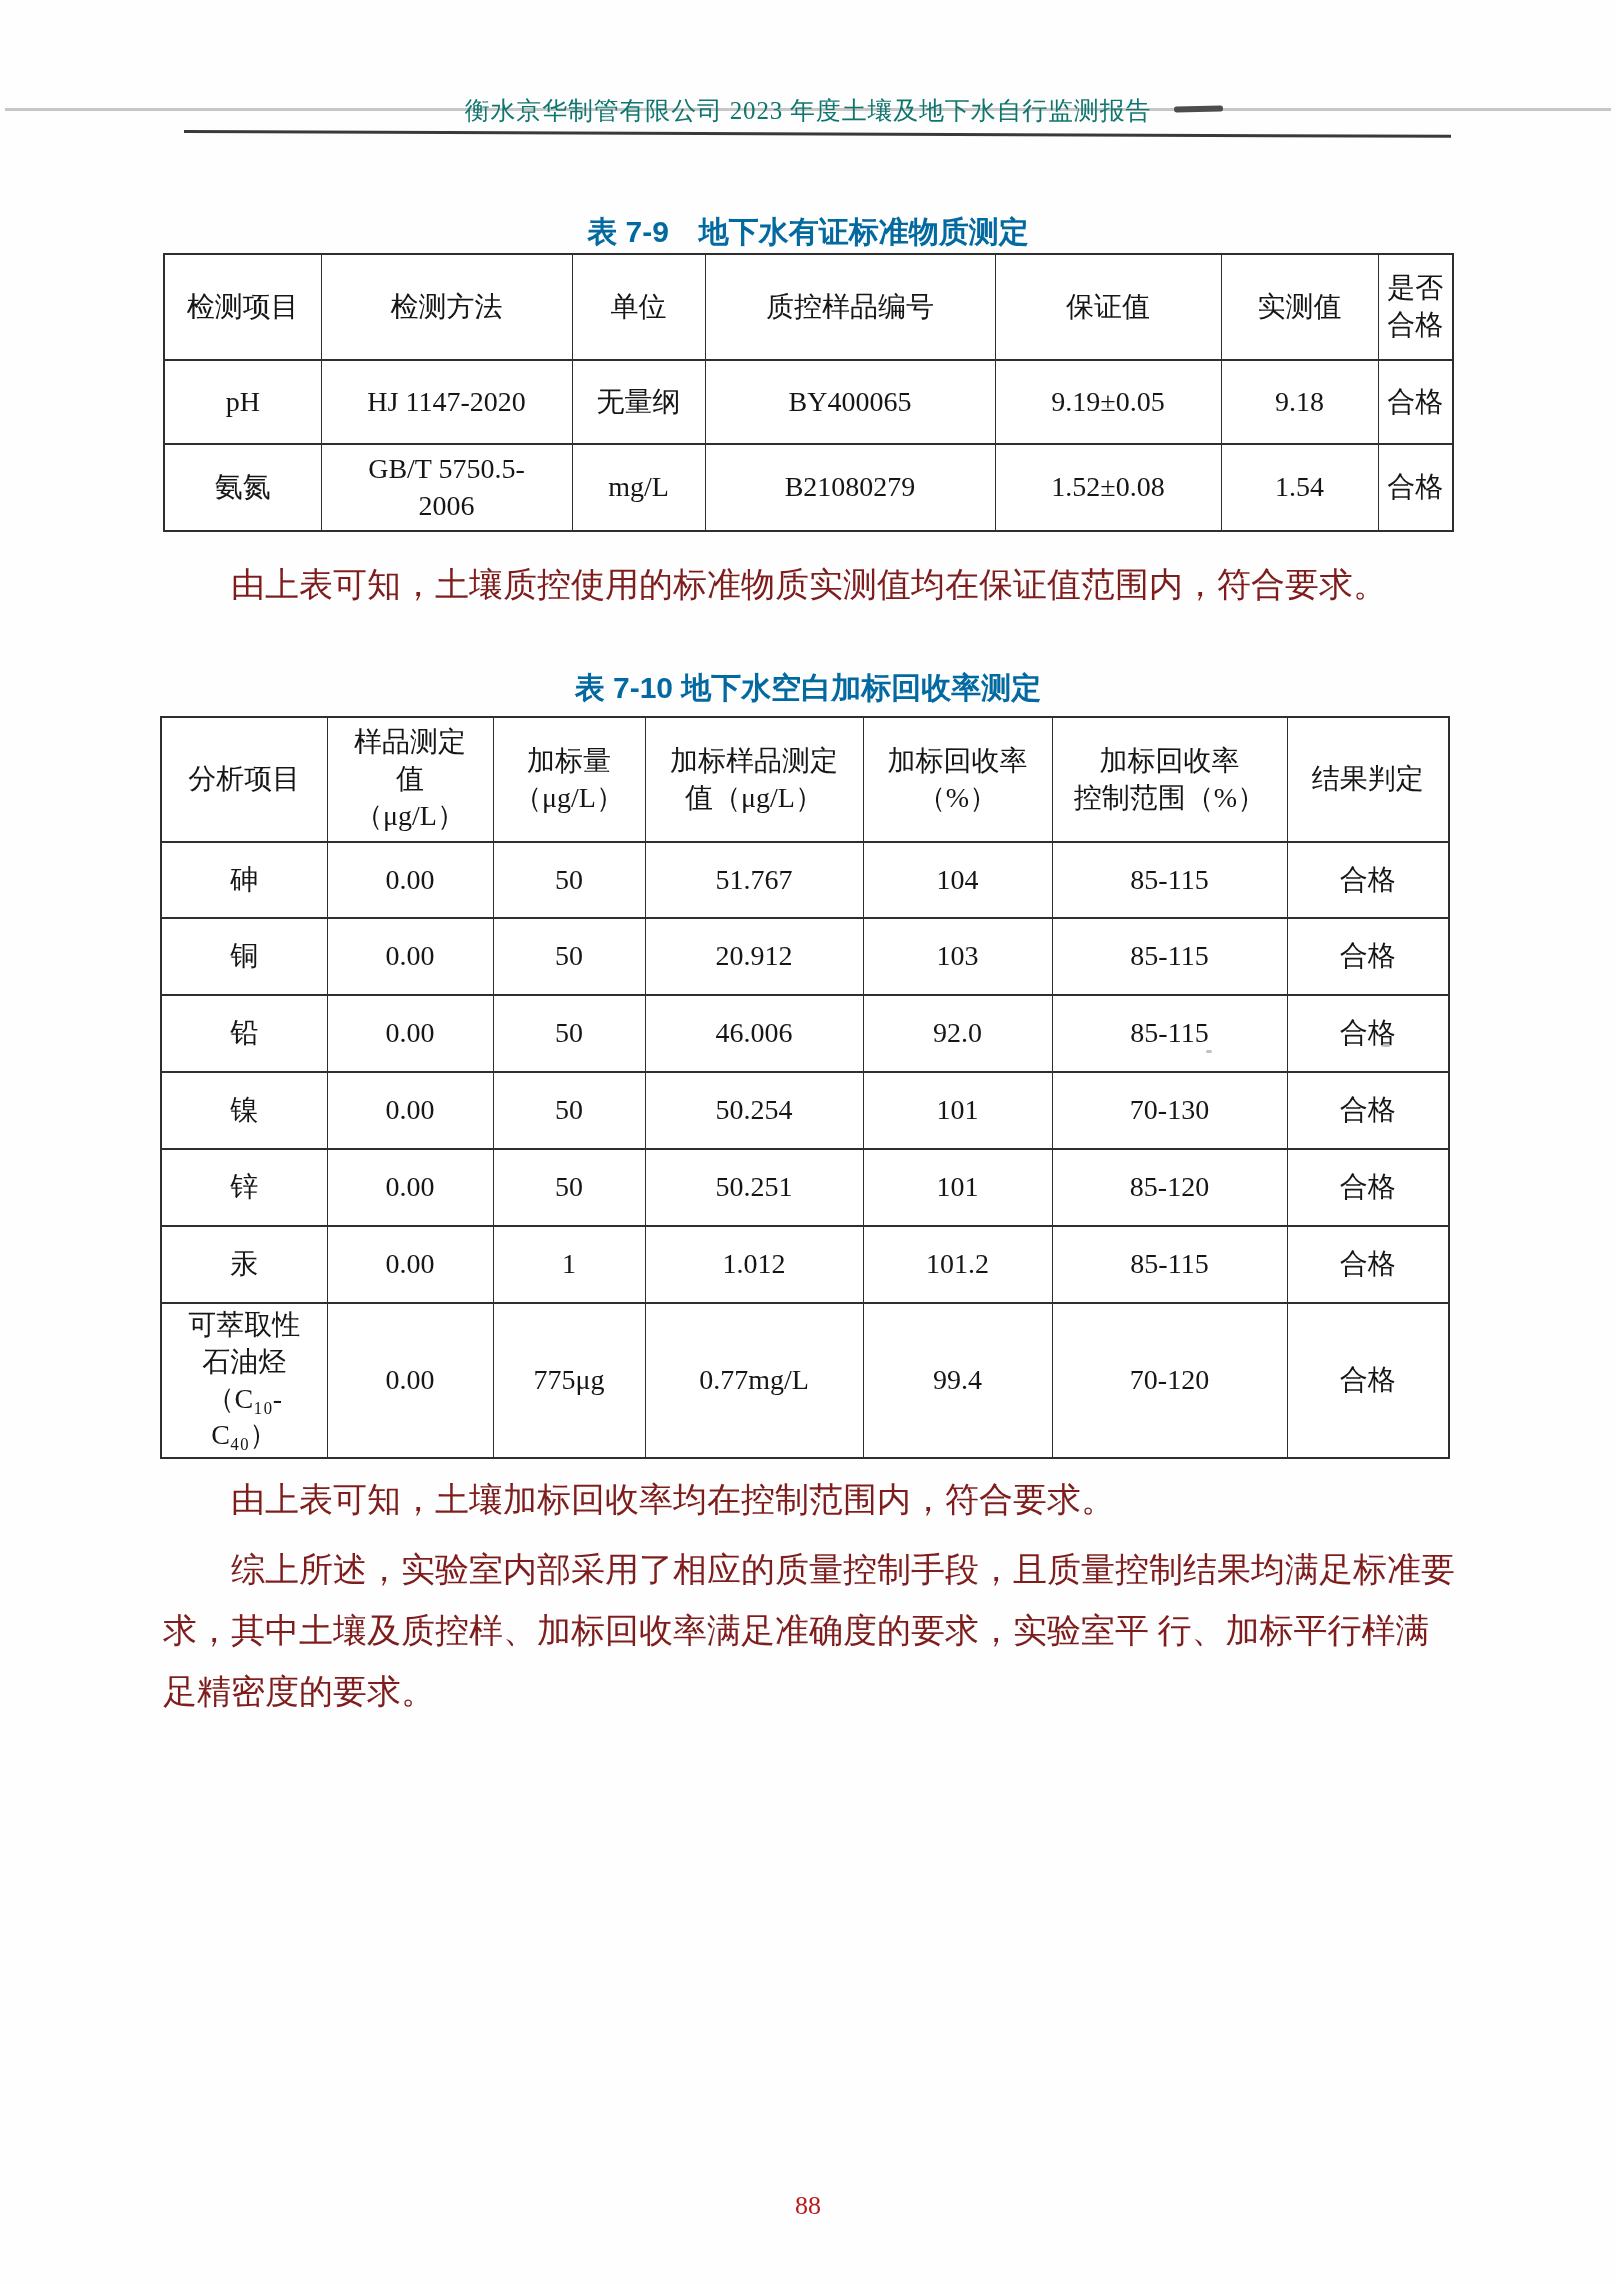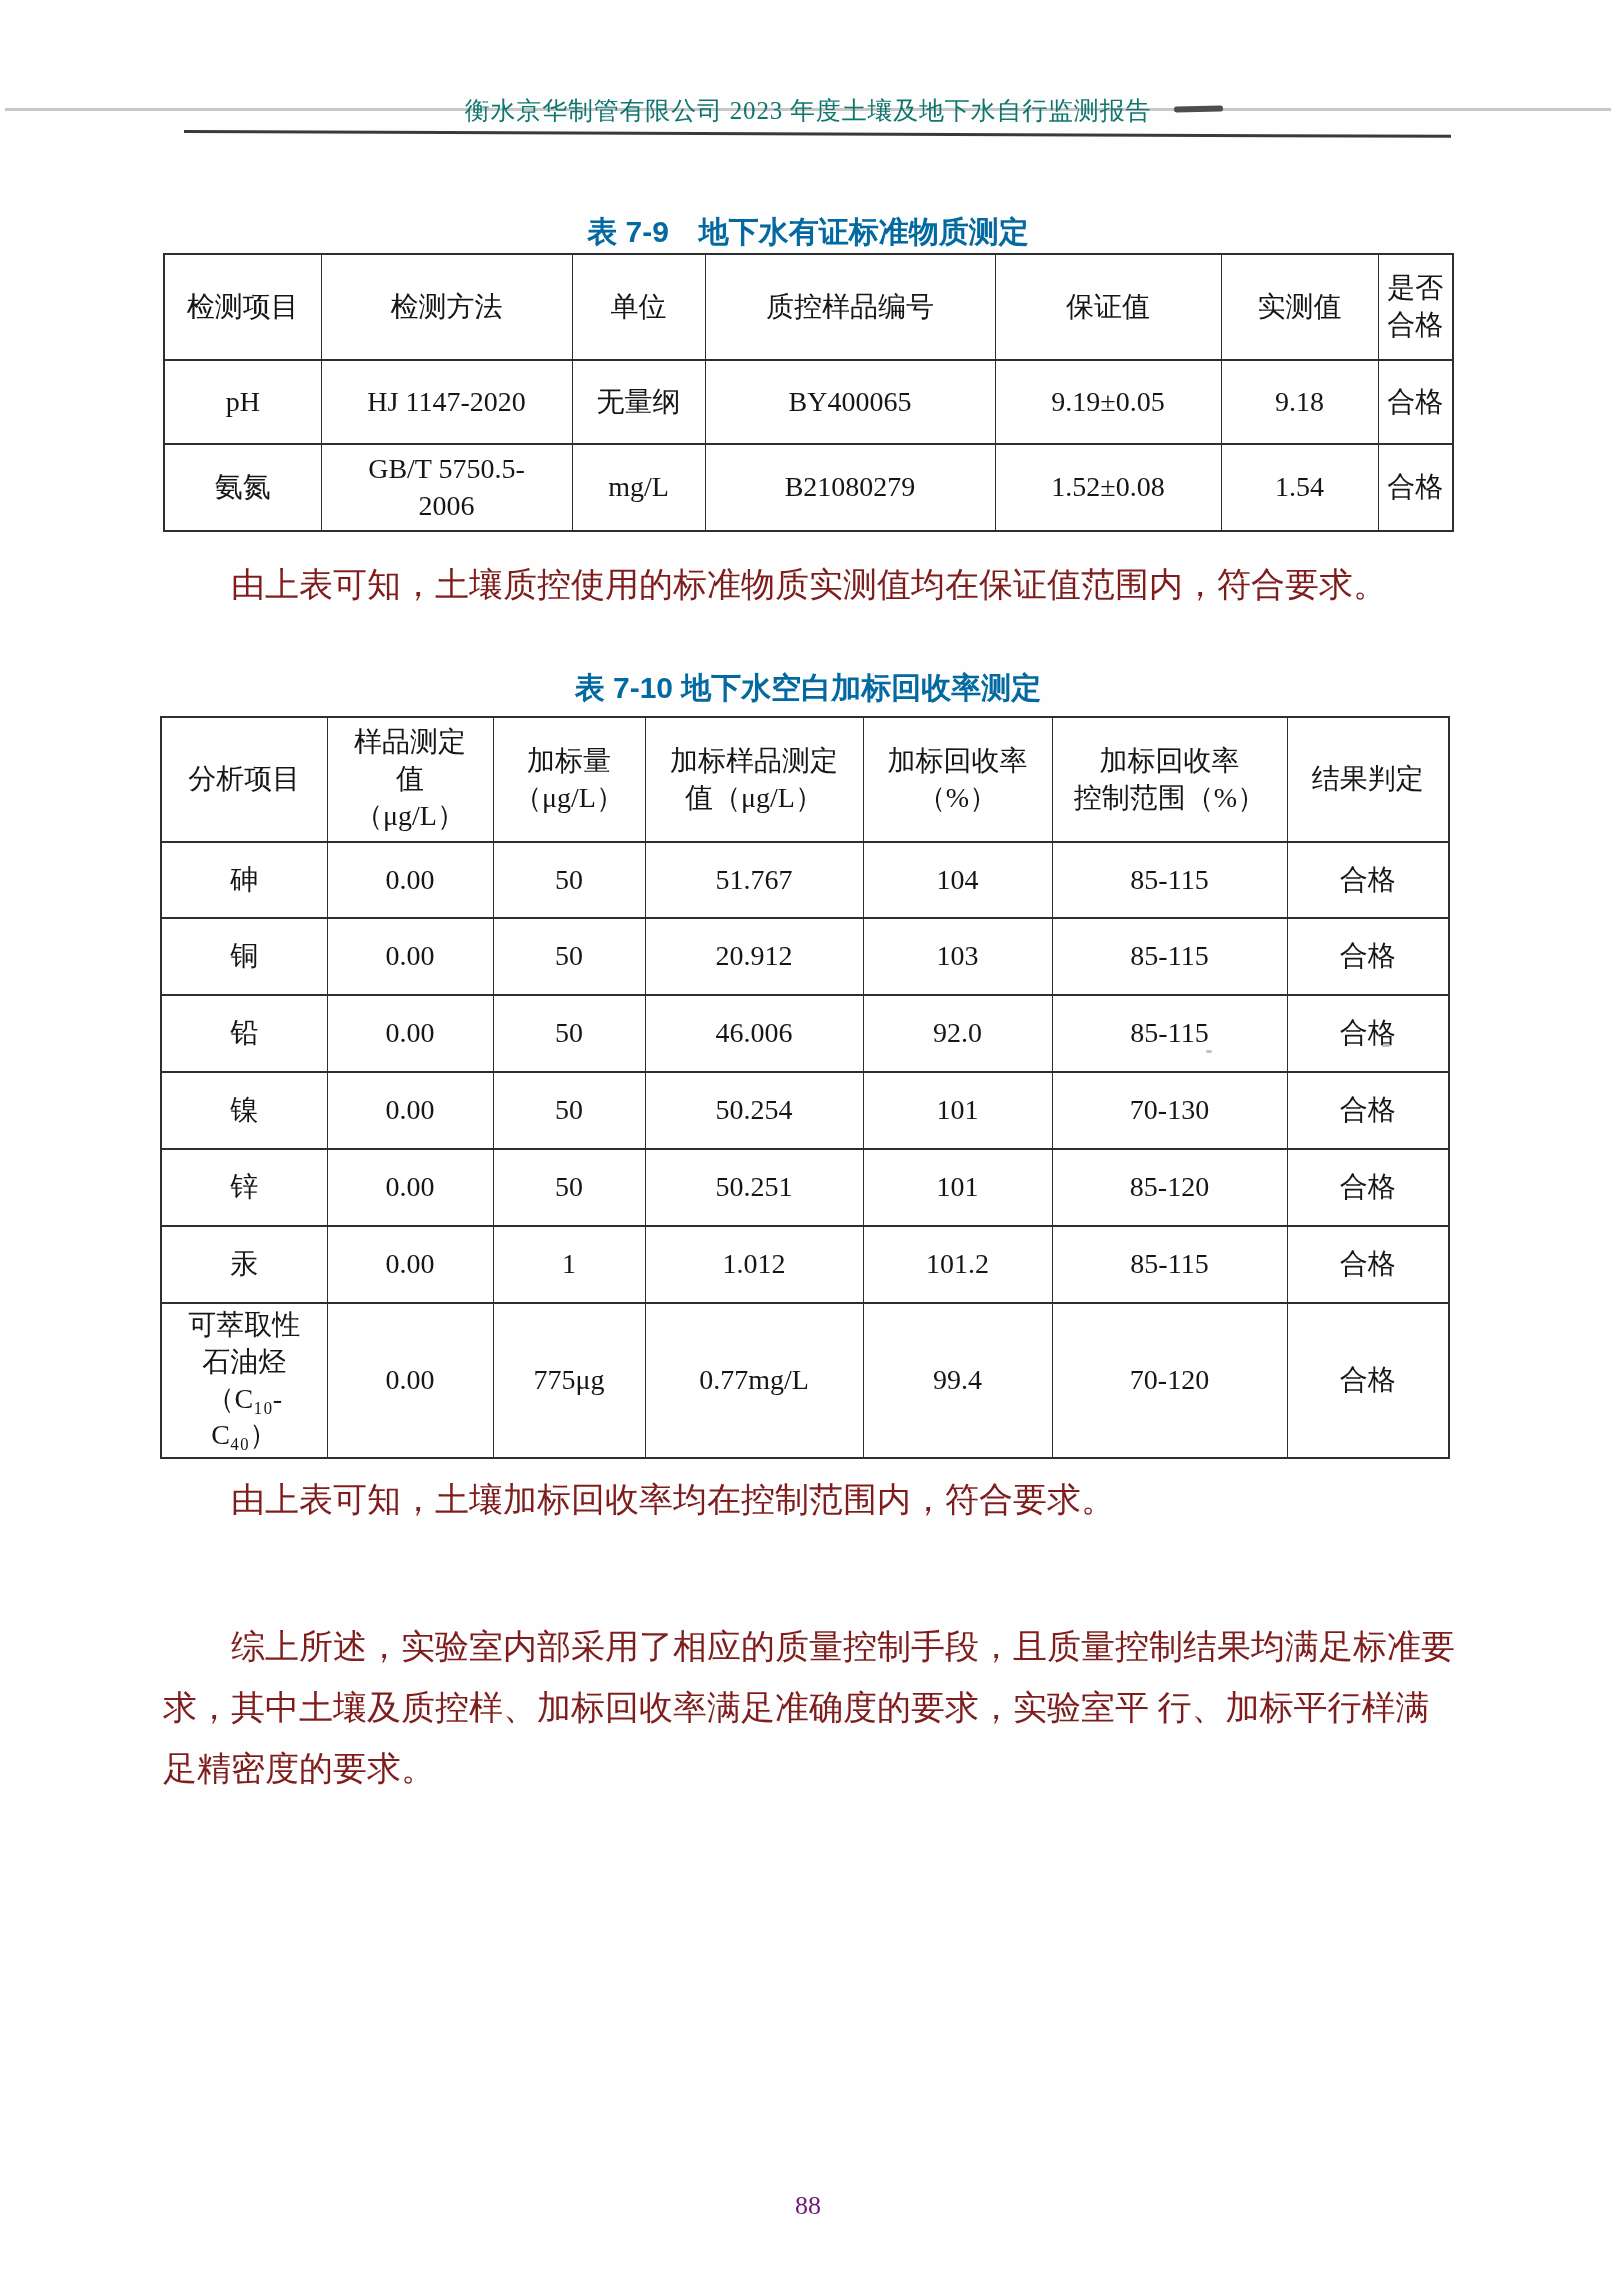--- a/index.html
+++ b/index.html
@@ -49,27 +49,27 @@
 
   
   .para {
     position:absolute; left:163px; width:1292px;
     font-size:34px; line-height:47px; text-indent:2em; color:#7f1d1d;
     text-align:justify;
   }
   .para-note1 { top:561px; }
   .para-note2 { top:1476px; }
   .para-summary {
-    top:1616px; line-height:61px; white-space:pre-line; text-align:left;
+    top:1539px; line-height:61px; white-space:pre-line; text-align:left;
   }
 
   
   .pagenum {
     position:absolute; top:2191px; left:0; width:1616px; text-align:center;
-    font-size:26px; color:#701a75;
+    font-size:26px; color:#b91c1c;
   }
 
   
   .speck { position:absolute; background:#8f8f8f; opacity:.55; border-radius:1.7px; }
   .speck1 { top:1050px; left:1206px; width:5.9px; height:3.4px; }
   .speck2 { top:1044px; left:1382px; width:7.6px; height:3.4px; }
 </style>
 </head>
 <body>
 

